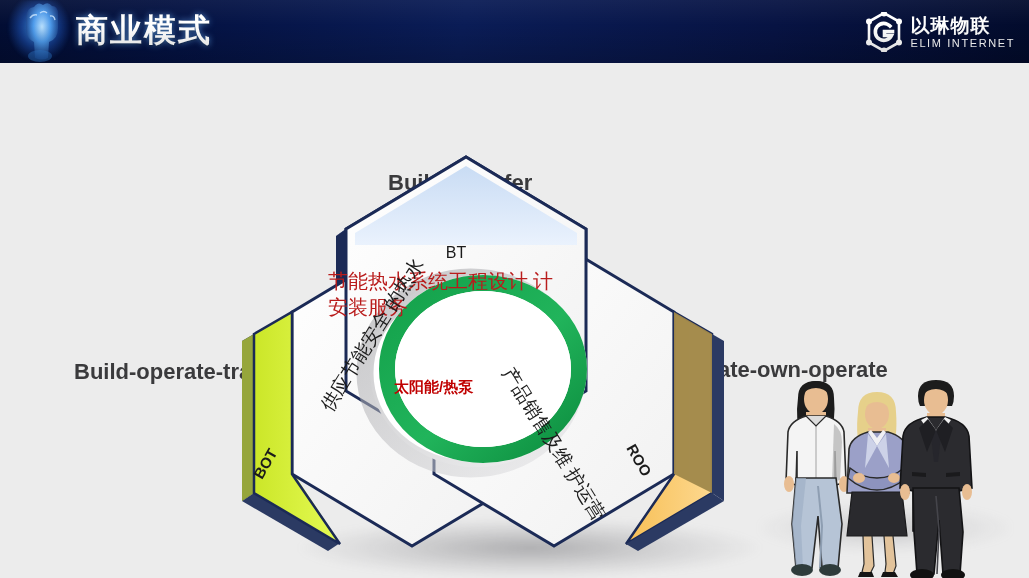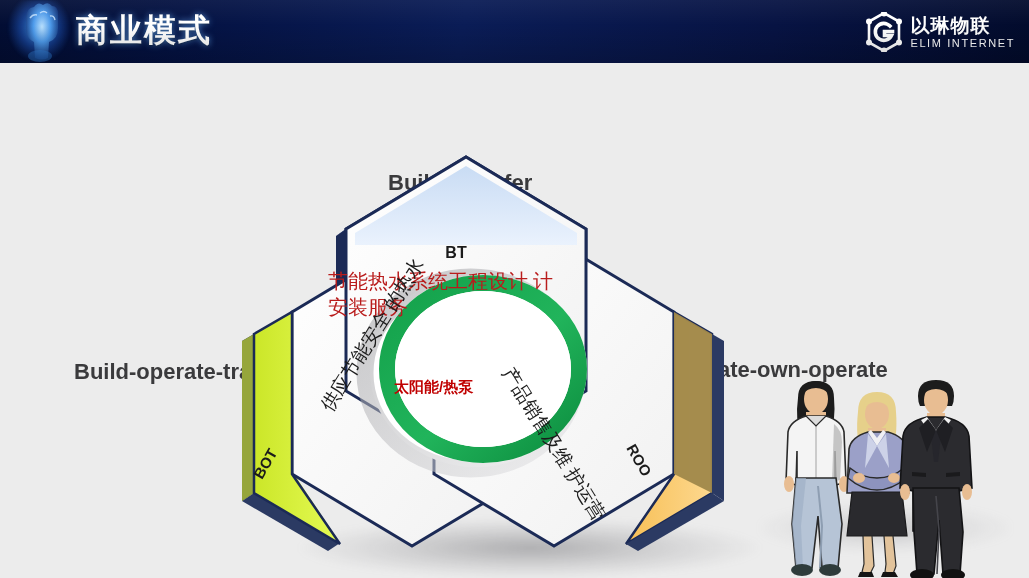--- a/index.html
+++ b/index.html
@@ -63,21 +63,21 @@
   .cap-top{left:388px;top:107px;font-size:22px;}
   .cap-left{left:74px;top:296px;font-size:22px;}
   .cap-right{left:625px;top:294px;font-size:22px;}
 
   
   .hexes{position:absolute;left:228px;top:78px;width:510px;height:410px;}
   .hexsvg{position:absolute;left:0;top:0;}
 
   .bt-tag{
     position:absolute;left:198px;top:103px;width:60px;text-align:center;
-    font-size:16px;font-weight:bold;color:#1b1b1b;
+    font-size:16px;font-weight:normal;color:#1b1b1b;
   }
   .bt-body{
     position:absolute;left:100px;top:128px;width:245px;
     font-size:20px;line-height:1.28;color:#b91c1c;
     font-family:"Liberation Serif", serif;
   }
 
   .bot-tag{
     position:absolute;left:22px;top:332px;
     font-size:15px;font-weight:bold;color:#1b1b1b;

